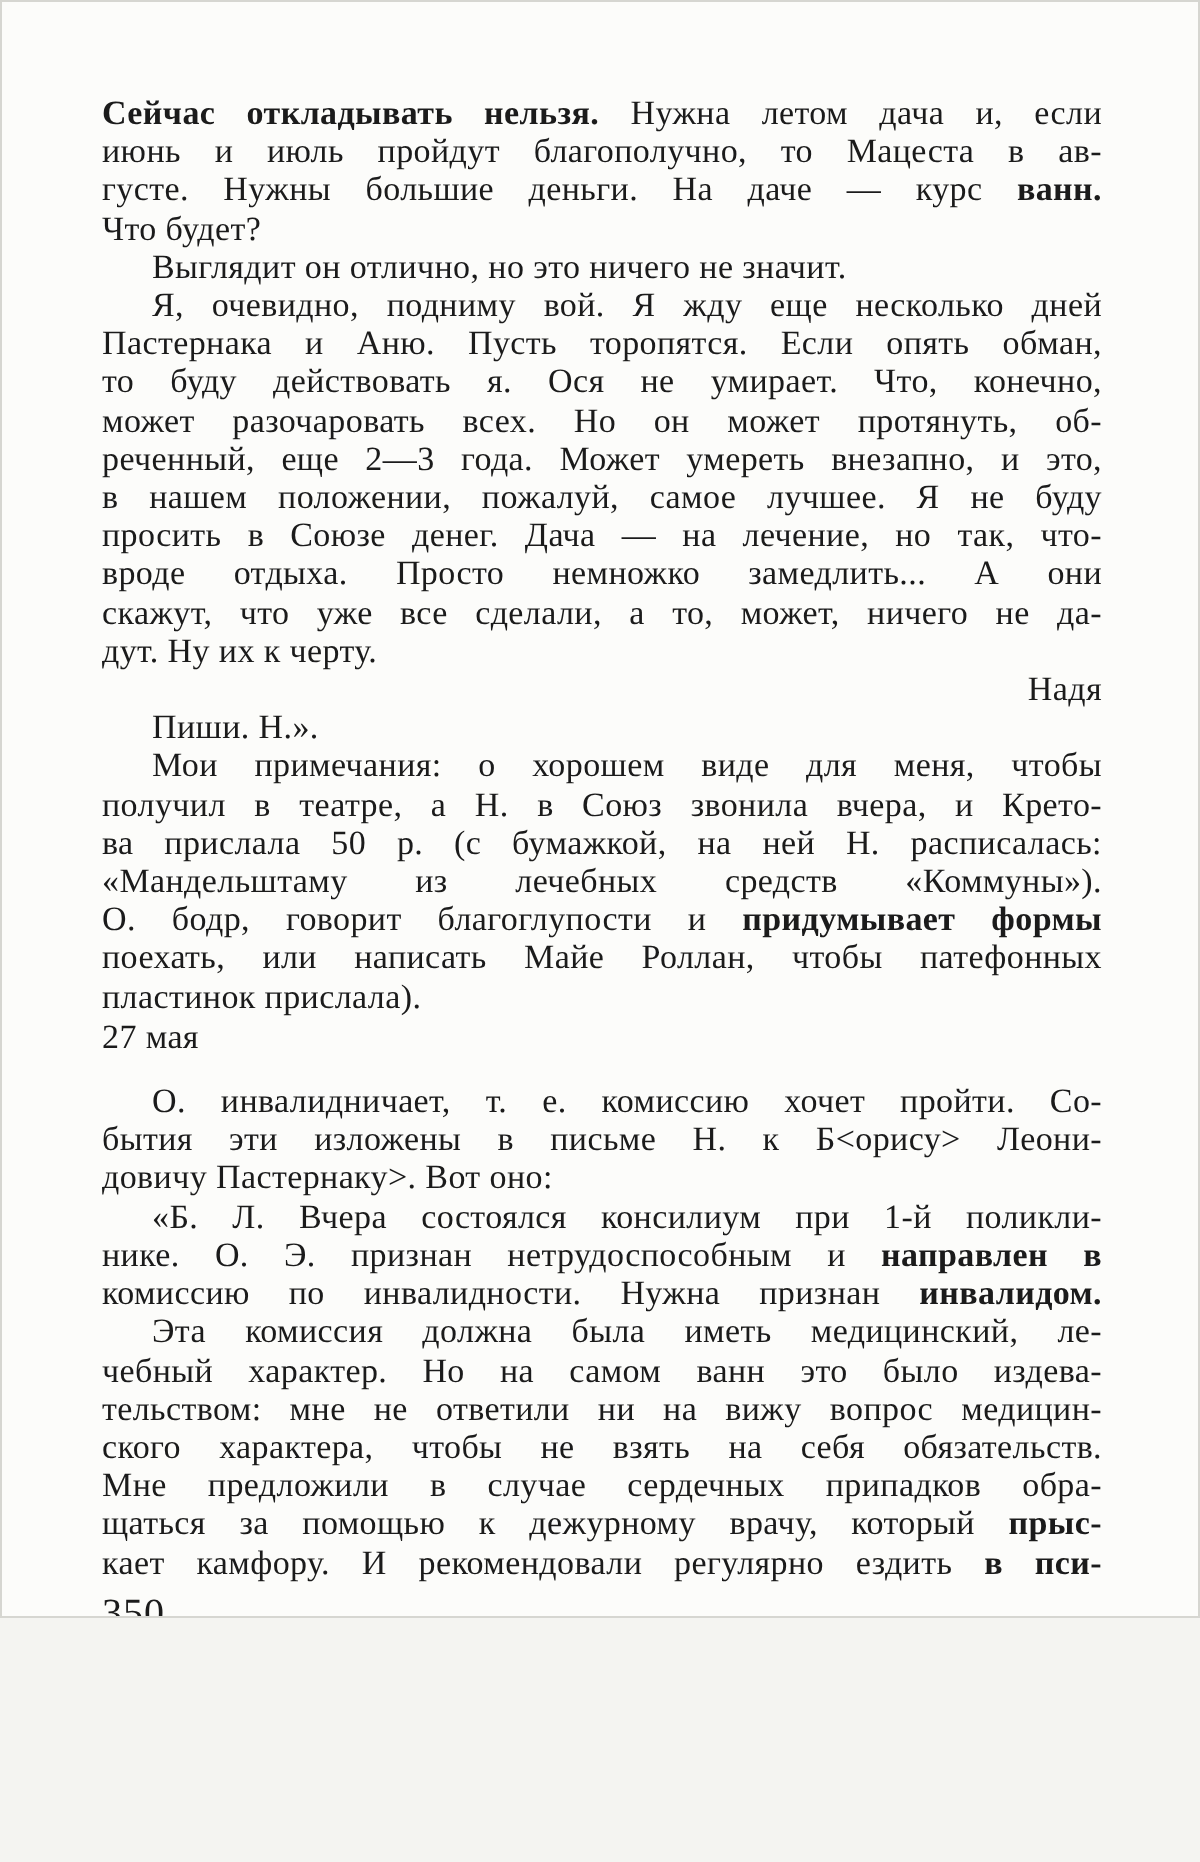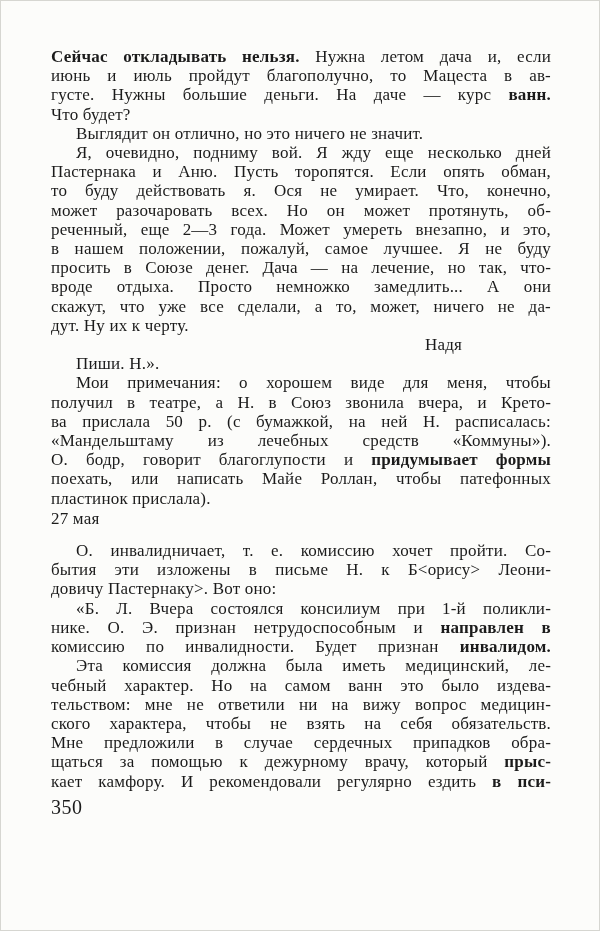--- a/index.html
+++ b/index.html
@@ -3,39 +3,39 @@
 <meta charset="utf-8">
 <style>
   * { margin:0; padding:0; box-sizing:border-box; }
   html,body { width:600px; }
   body {
     background:#f4f4f1;
     font-family:"Liberation Serif","DejaVu Serif",serif;
   }
   .page {
     position:relative;
-    width:600px; height:931px;
+    width:600px; height:809px;
     background:#fcfcfa;
     border:1px solid #d6d6d1;
     padding:46px 50px 0 50px;
     color:#1b1b1b;
     overflow:hidden;
   }
   .text-block { width:500px; }
   .line {
     font-size:17px;
     line-height:19.2px;
     letter-spacing:0.2px;
     text-align:justify;
     white-space:normal;
   }
   .line.just { text-align-last:justify; }
   .line.indent { text-indent:25px; }
   .b { font-weight:bold; }
-  .sig-line { padding-left:285px; text-align:center; }
+  .sig-line { padding-left:285px; text-align:right; }
   .date-line { margin-top:1px; margin-bottom:13px; text-align:left; }
   .page-number {
     margin-top:7px;
     font-size:20px;
     line-height:19.2px;
     letter-spacing:0.5px;
     text-align:left;
   }
 </style>
 </head>
@@ -79,21 +79,21 @@
       </div>
       <div class="line date-line">27 мая</div>
       <div>
         <div class="line just indent"><span>О. инвалидничает, т. е. комиссию хочет пройти. Со-</span></div>
         <div class="line just"><span>бытия эти изложены в письме Н. к Б&lt;орису&gt; Леони-</span></div>
         <div class="line"><span>довичу Пастернаку&gt;. Вот оно:</span></div>
       </div>
       <div>
         <div class="line just indent"><span>«Б. Л. Вчера состоялся консилиум при 1-й поликли-</span></div>
         <div class="line just"><span>нике. О. Э. признан нетрудоспособным и </span><span class="b">направлен в</span></div>
-        <div class="line just"><span>комиссию по инвалидности. Будет признан </span><span class="b">инвалидом.</span></div>
+        <div class="line just"><span>комиссию по инвалидности. Нужна признан </span><span class="b">инвалидом.</span></div>
       </div>
       <div>
         <div class="line just indent"><span>Эта комиссия должна была иметь медицинский, ле-</span></div>
         <div class="line just"><span>чебный характер. Но на самом ванн это было издева-</span></div>
         <div class="line just"><span>тельством: мне не ответили ни на вижу вопрос медицин-</span></div>
         <div class="line just"><span>ского характера, чтобы не взять на себя обязательств.</span></div>
         <div class="line just"><span>Мне предложили в случае сердечных припадков обра-</span></div>
         <div class="line just"><span>щаться за помощью к дежурному врачу, который </span><span class="b">прыс-</span></div>
         <div class="line just"><span>кает камфору. И рекомендовали регулярно ездить </span><span class="b">в пси-</span></div>
       </div>

